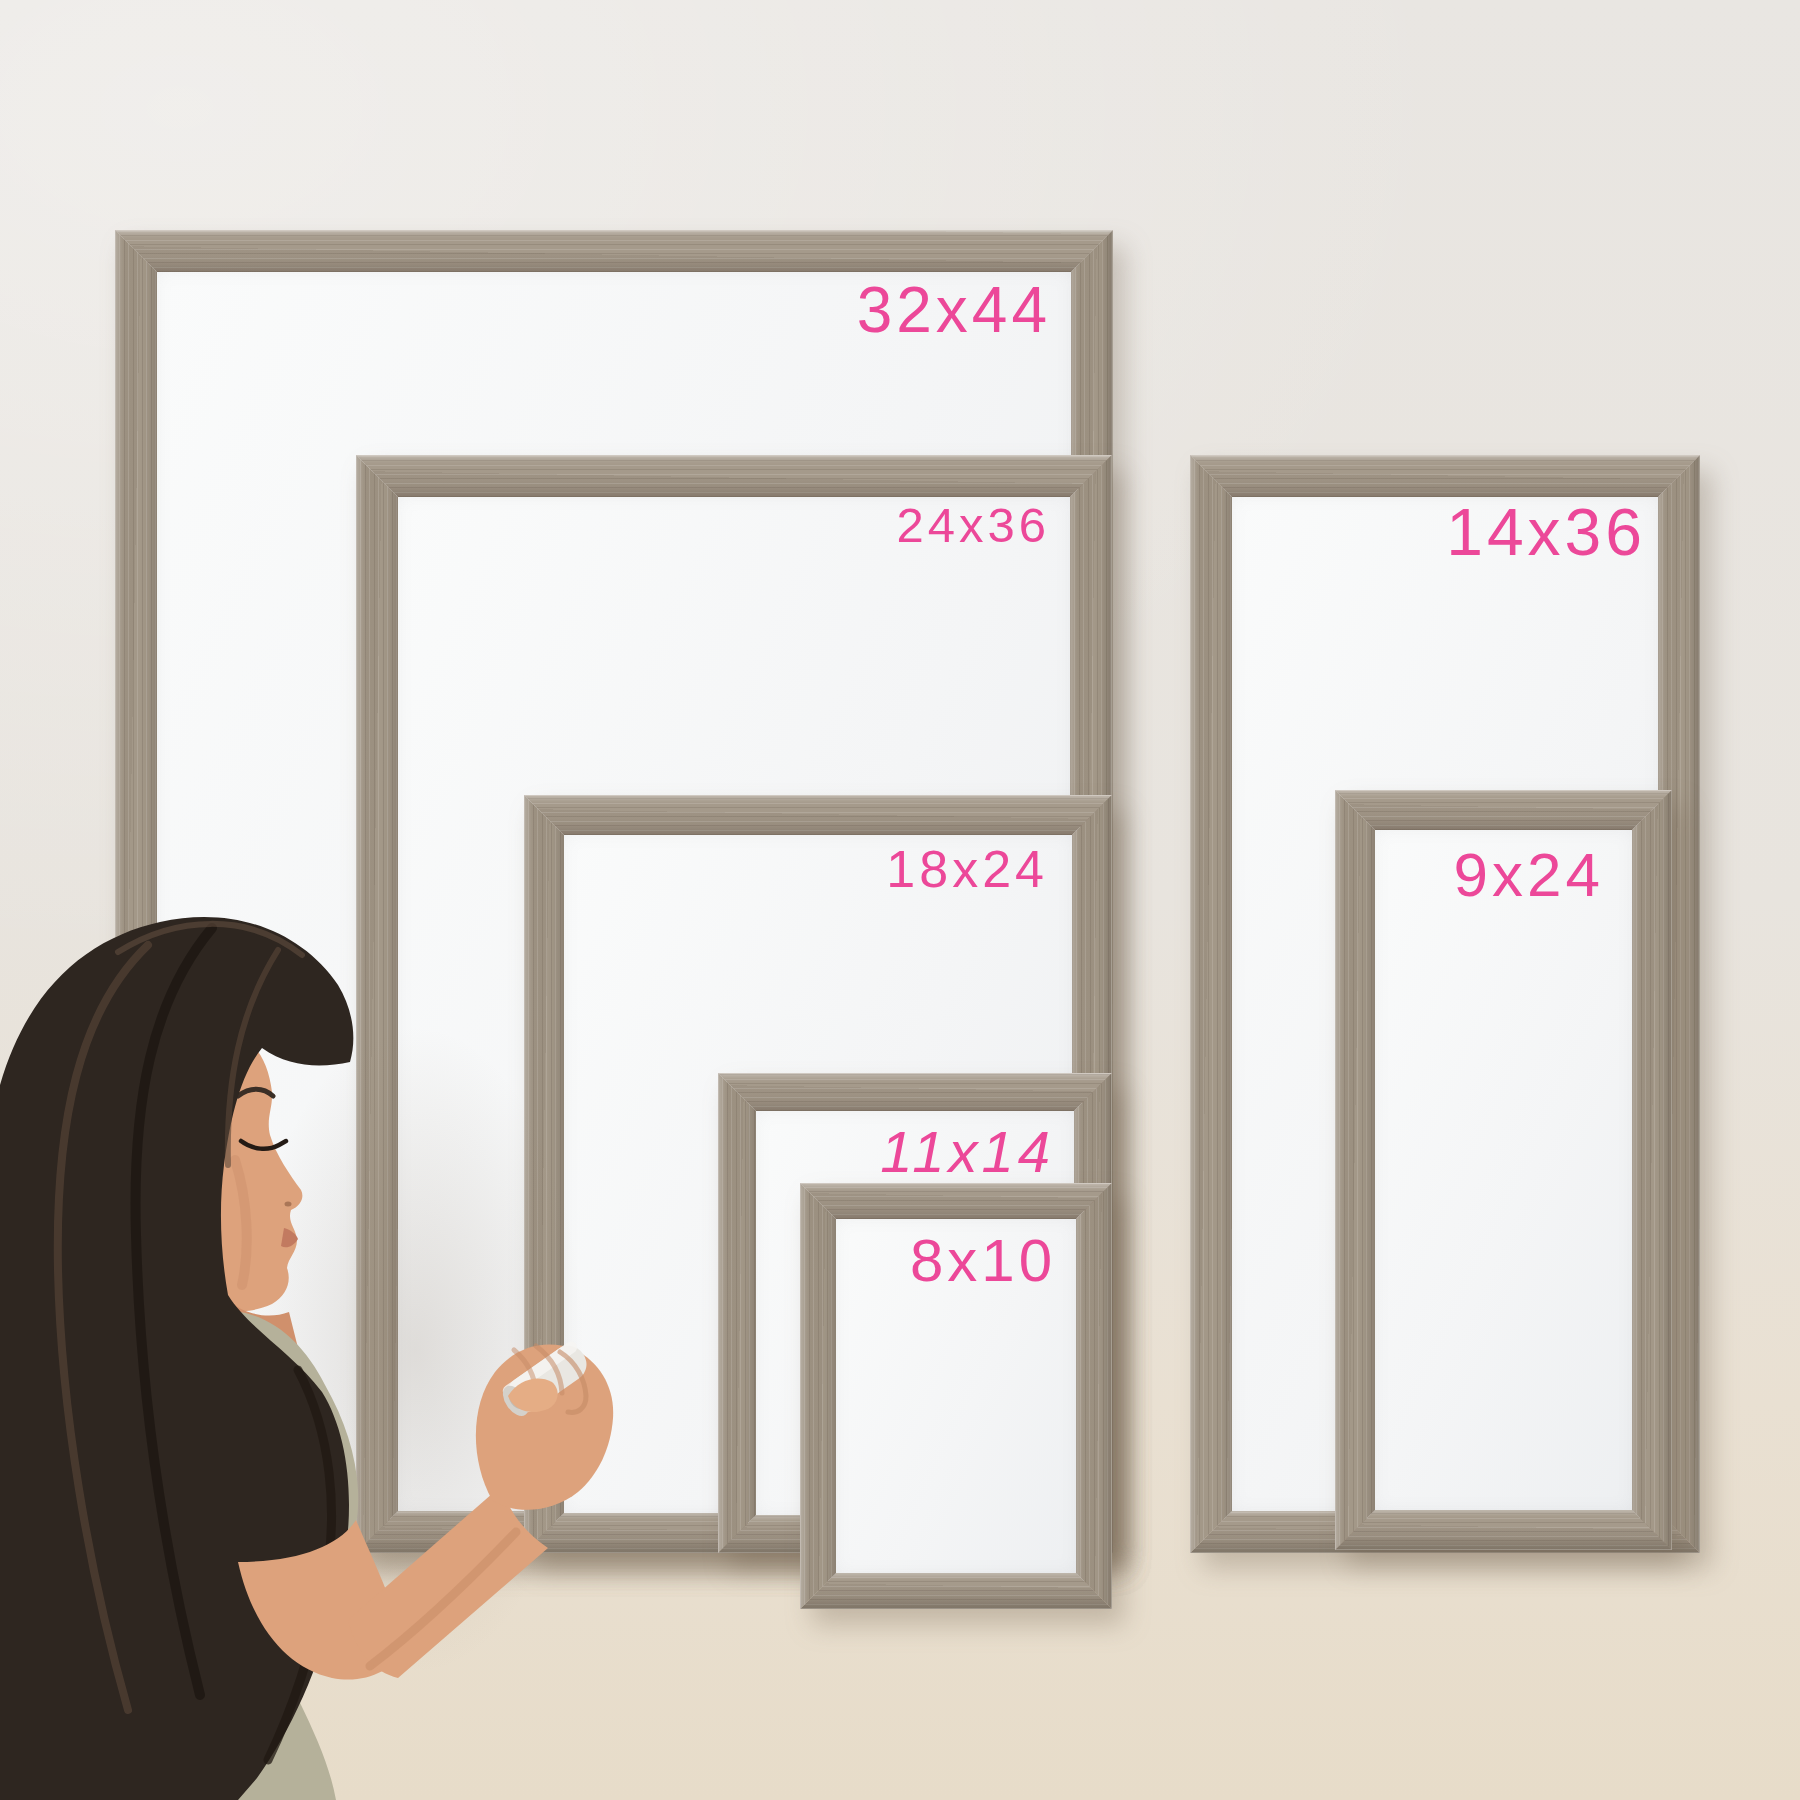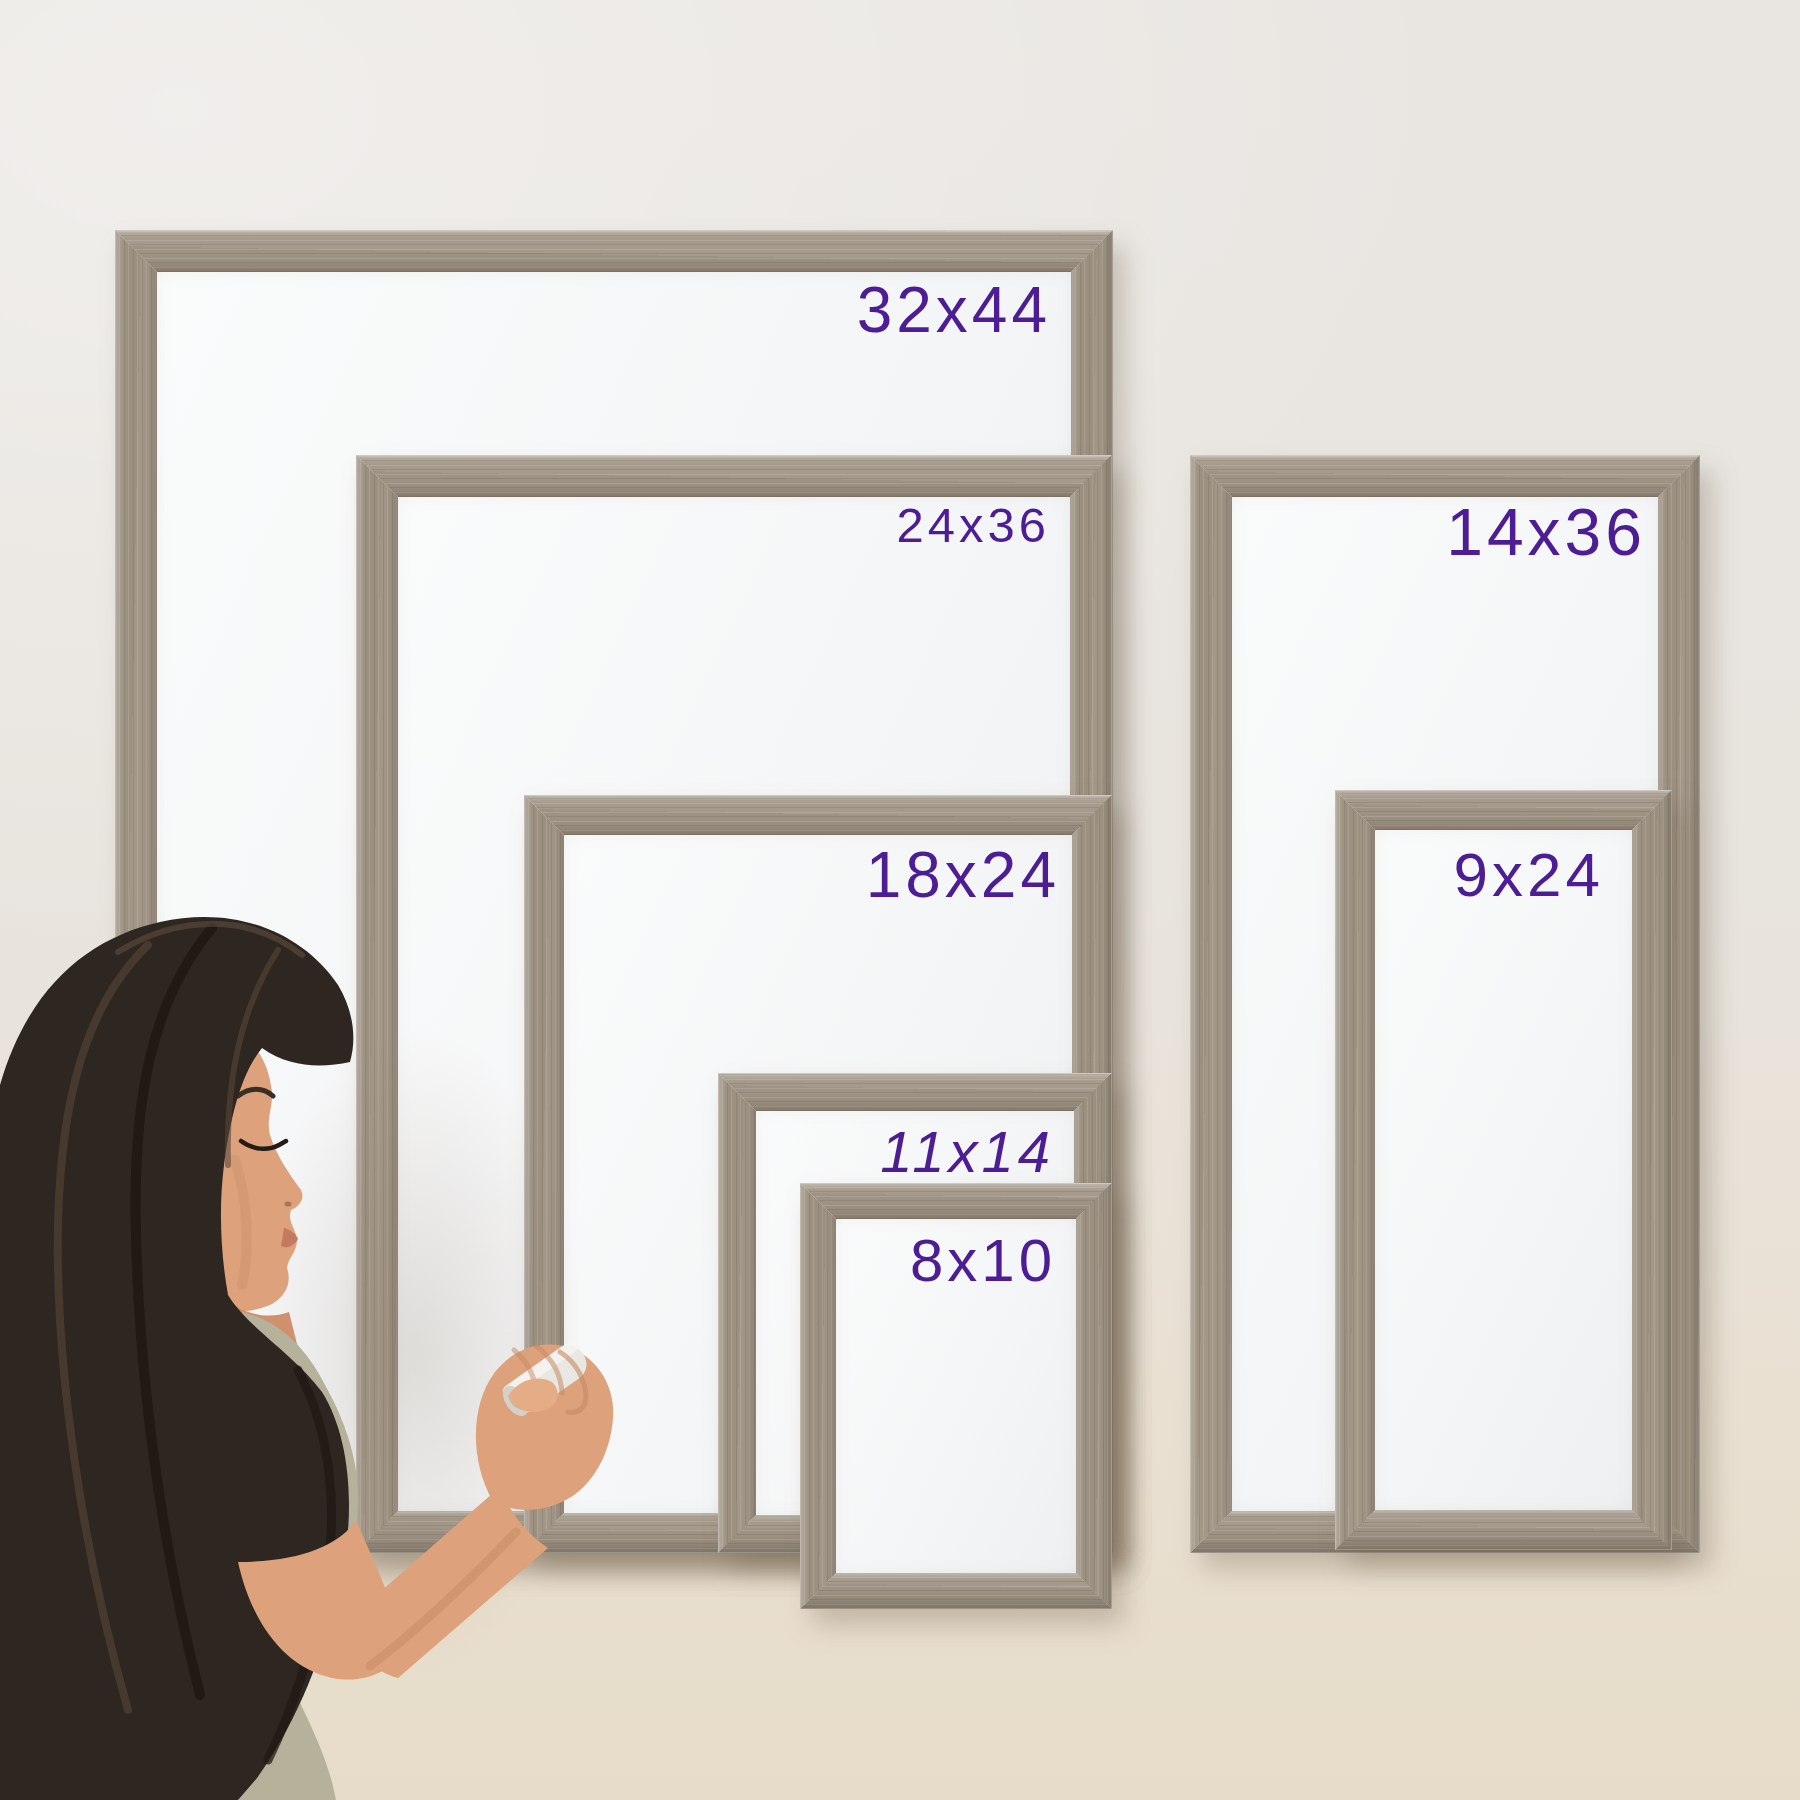--- a/index.html
+++ b/index.html
@@ -43,21 +43,21 @@
       repeating-linear-gradient(90deg, rgba(80,67,54,.16) 0 1px, rgba(0,0,0,0) 1px 4px, rgba(255,255,255,.13) 4px 5px, rgba(0,0,0,0) 5px 9px),
       repeating-linear-gradient(91deg, rgba(93,79,65,.10) 0 26px, rgba(0,0,0,0) 26px 55px, rgba(255,255,255,.07) 55px 70px, rgba(0,0,0,0) 70px 120px);
   }
   .rail.top.wood-h{box-shadow:inset 0 6px 6px -3px rgba(255,255,255,.38), inset 0 -10px 12px -6px rgba(56,44,34,.30);}
   .rail.bottom.wood-h{box-shadow:inset 0 5px 5px -2px rgba(255,255,255,.32), inset 0 -12px 14px -6px rgba(50,40,30,.34);}
   .rail.left.wood-v{box-shadow:inset 7px 0 7px -3px rgba(255,255,255,.30), inset -10px 0 12px -6px rgba(56,44,34,.26);}
   .rail.right.wood-v{box-shadow:inset 6px 0 6px -3px rgba(255,255,255,.28), inset -11px 0 12px -6px rgba(50,40,30,.32);}
   .frame::after{content:'';position:absolute;inset:0;box-shadow:inset 0 0 0 1px rgba(250,248,244,.28);pointer-events:none;}
 
   .flabel{
-    position:absolute;z-index:3;color:#4c1d95;font-weight:300;
+    position:absolute;z-index:3;color:#ec4899;font-weight:300;
     letter-spacing:4px;line-height:1;white-space:nowrap;text-align:left;
   }
 
   
   #figure-shadow{
     position:absolute;left:180px;top:900px;width:470px;height:900px;z-index:15;
     background:radial-gradient(closest-side, rgba(128,112,94,.20), rgba(128,112,94,0) 72%);
   }
   #woman{position:absolute;left:0;top:0;z-index:20;}
 </style>
@@ -83,21 +83,21 @@
     <div class="rail right wood-v"></div>
     <div class="flabel" style="top:46px;right:62px;font-size:49px;">24x36</div>
   </div>
 
   <div class="frame" style="left:524px;top:795px;width:588px;height:758px;--t:40px;z-index:3;">
     <div class="board"></div>
     <div class="rail top wood-h"></div>
     <div class="rail bottom wood-h"></div>
     <div class="rail left wood-v"></div>
     <div class="rail right wood-v"></div>
-    <div class="flabel" style="top:48px;right:52px;font-size:64px;">18x24</div>
+    <div class="flabel" style="top:48px;right:64px;font-size:52px;">18x24</div>
   </div>
 
   <div class="frame" style="left:718px;top:1073px;width:394px;height:480px;--t:38px;z-index:4;">
     <div class="board"></div>
     <div class="rail top wood-h"></div>
     <div class="rail bottom wood-h"></div>
     <div class="rail left wood-v"></div>
     <div class="rail right wood-v"></div>
     <div class="flabel" style="top:50px;right:58px;font-size:58px;font-style:italic;">11x14</div>
   </div>

